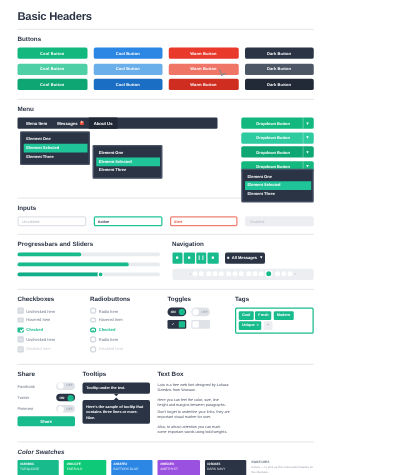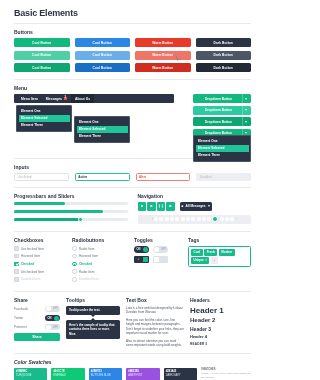--- a/index.html
+++ b/index.html
@@ -217,21 +217,21 @@
   }
   .swatch .hex { opacity: .85; font-weight: normal; }
   .sw-note { width: 50px; font-size: 2.4px; color: #9aa2ae; line-height: 1.5; }
   .sw-note b { color: #6b7484; display: block; font-size: 2.6px; }
 </style>
 </head>
 <body>
 
 <div class="page">
 
-  <div class="h1">Basic Elements</div>
+  <div class="h1">Basic Headers</div>
   <div class="hr"></div>
 
   <div class="sect-label">Buttons</div>
   <div class="btn-grid" id="btn-grid">
       <div class="btn-col">
         <div class="btn" style="background: rgb(19, 184, 127);">Cool Button</div>
         <div class="btn" style="background: rgb(79, 207, 165);">Cool Button</div>
         <div class="btn" style="background: rgb(14, 166, 115);">Cool Button</div>
       </div>
       <div class="btn-col">
@@ -511,30 +511,20 @@
         </div>
     </div>
     <div style="width:58px">
       <div class="sect-label">Text Box</div>
       <div id="tbox">
           <div class="tb-p">Lato is a free web font designed by Łukasz Dziedzic from Warsaw.</div>
           <div class="tb-p">Here you can feel the color, size, line height and margins between paragraphs. Don't forget to underline your links, they are important visual marker for user.</div>
           <div class="tb-p">Also, to attract attention you can mark some important words using bold weights.</div>
         </div>
     </div>
-    <div style="flex:1">
-      <div class="sect-label">Headers</div>
-      <div class="hdr-stack" id="hdrs">
-          <div class="hdr1">Header 1</div>
-          <div class="hdr2">Header 2</div>
-          <div class="hdr3">Header 3</div>
-          <div class="hdr4">Header 4</div>
-          <div class="hdr5">HEADER 5</div>
-        </div>
-    </div>
   </div>
   <div class="hr" style="margin-top:3px"></div>
 
   <div class="sect-label" style="font-style:italic">Color Swatches</div>
   <div class="sw-row" id="swatches">
       <div class="swatch" style="background: rgb(24, 187, 140);">
         <div>#18BB8C</div>
         <div class="hex">TURQUOISE</div>
       </div>
       <div class="swatch" style="background: rgb(14, 201, 119);">

